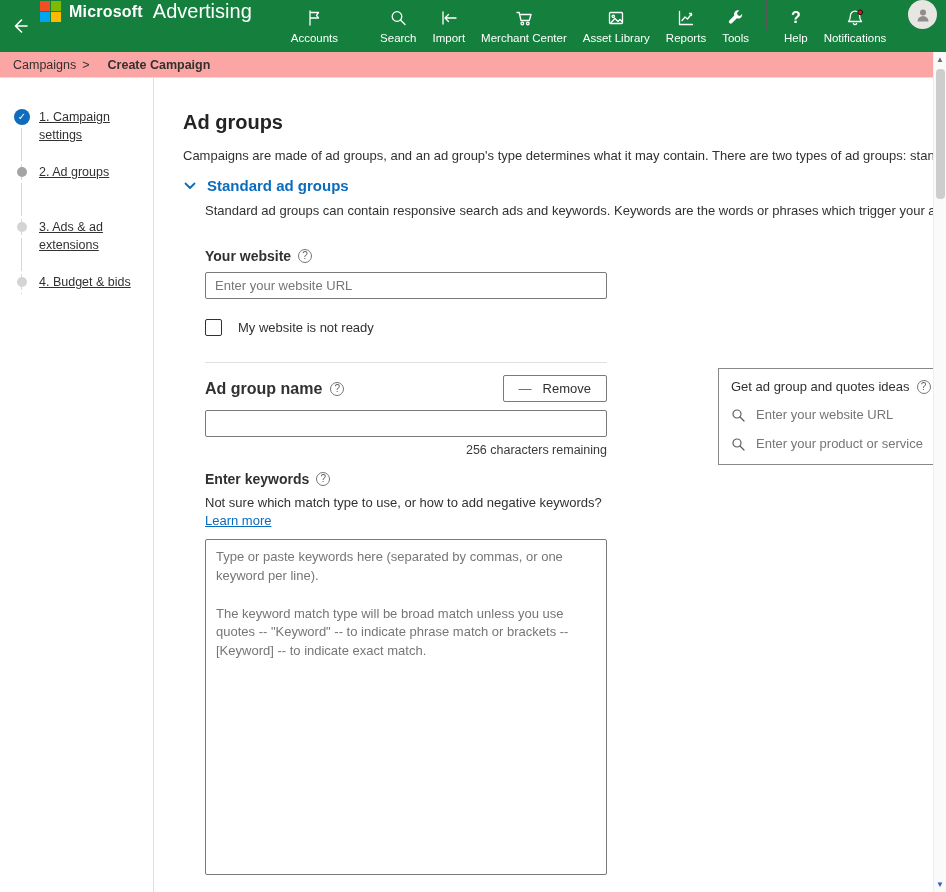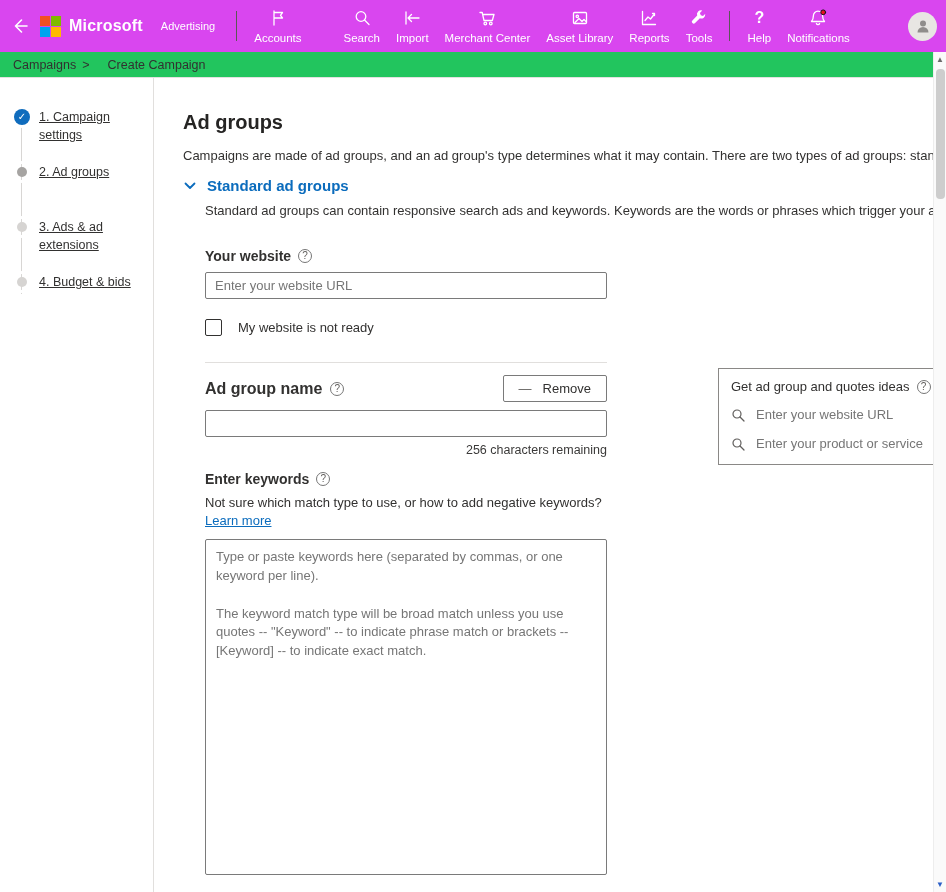--- a/index.html
+++ b/index.html
@@ -1,50 +1,50 @@
 <!DOCTYPE html>
 <html><head>
 <meta charset="utf-8">
 <style>
   * { margin:0; padding:0; box-sizing:border-box; }
   html,body { width:946px; height:892px; }
   body { position:relative; overflow:hidden; background:#fff; color:#323130;
          font-family:"Liberation Sans","DejaVu Sans",sans-serif; }
 
   
-  .navbar { position:absolute; top:0; left:0; width:946px; height:52px; background:#d946ef;
-            display:flex; align-items:center; color:#fff; z-index:10; }
+  .navbar { position:absolute; top:0; left:0; width:946px; height:52px; background:#15803d;
+            display:flex; align-items:flex-start; color:#fff; z-index:10; }
   .back-btn { width:40px; height:52px; display:flex; align-items:center; justify-content:center;
               background:none; border:none; color:#fff; cursor:pointer; flex:none; }
   .brand { display:flex; align-items:center; gap:8px; padding-right:12px; cursor:pointer; flex:none; }
   .ms-logo { display:grid; grid-template-columns:10px 10px; grid-template-rows:10px 10px; gap:1px; }
   .ms-logo i { display:block; }
   .ms-logo i:nth-child(1){background:#f25022;}
   .ms-logo i:nth-child(2){background:#7fba00;}
   .ms-logo i:nth-child(3){background:#00a4ef;}
   .ms-logo i:nth-child(4){background:#ffb900;}
   .brand-name { font-size:16px; font-weight:700; letter-spacing:.2px; }
-  .brand-product { font-size:11px; font-weight:400; margin-left:10px; }
+  .brand-product { font-size:20px; font-weight:400; margin-left:2px; }
   .nav-sep { width:1px; height:30px; background:#5a5856; margin:0 9px; flex:none; }
   .nav-item { height:52px; display:flex; flex-direction:column; align-items:center; justify-content:center;
               gap:4px; padding:0 8px; font-size:11.5px; white-space:nowrap; background:none; border:none;
               color:#fff; cursor:pointer; flex:none; }
   .nav-item svg { display:block; }
   .nav-item.accounts { margin-right:26px; }
   .help-glyph { font-size:16px; font-weight:700; height:20px; display:flex; align-items:center; }
   .profile-btn { margin-left:auto; margin-right:9px; width:29px; height:29px; border-radius:50%;
                  background:#e8e6e3; display:flex; align-items:center; justify-content:center;
                  border:none; cursor:pointer; flex:none; }
 
   
-  .breadcrumb { position:absolute; top:52px; left:0; width:933px; height:26px; background:#22c55e;
+  .breadcrumb { position:absolute; top:52px; left:0; width:933px; height:26px; background:#fca5a5;
                 border-bottom:1px solid #e3e1df; display:flex; align-items:center; padding-left:13px;
                 font-size:12.5px; z-index:4; }
   .breadcrumb .sep { margin:0 6px; }
-  .breadcrumb .current { font-weight:400;padding-left:12px; }
+  .breadcrumb .current { font-weight:700;padding-left:12px; }
   .crumb-link { cursor:pointer; }
 
   
   .content { position:absolute; top:78px; left:0; width:933px; height:814px; display:flex; background:#fff; }
 
   .stepper { width:154px; min-width:154px; border-right:1px solid #e1dfdd; padding-top:30px; position:relative; }
   .step-line { position:absolute; left:21px; top:44px; width:1px; height:172px; background:#d8d6d4; }
   .step { position:relative; display:flex; align-items:flex-start; gap:9px; padding-left:14px;
           min-height:55px; cursor:pointer; }
   .badge { width:16px; height:16px; min-width:16px; display:flex; align-items:center; justify-content:center;

